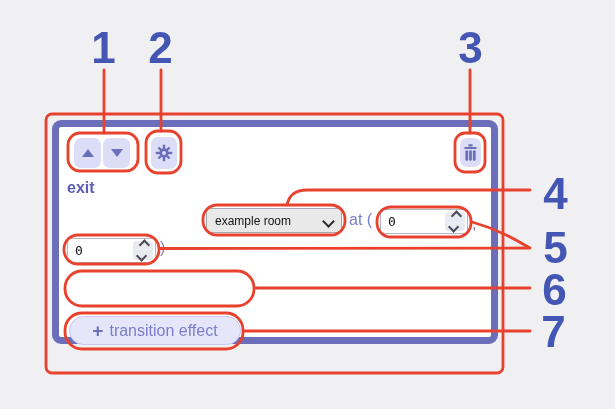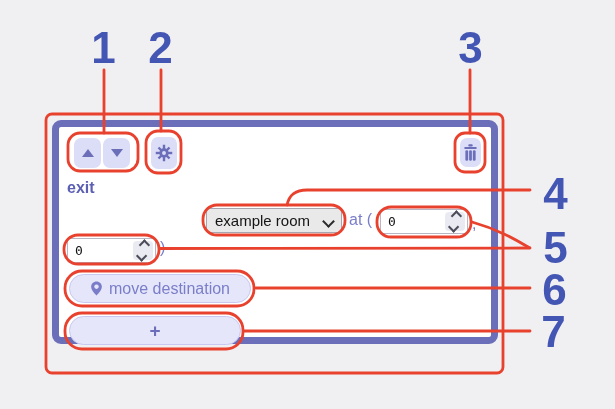--- a/index.html
+++ b/index.html
@@ -26,21 +26,21 @@
   .exit-title{position:absolute;left:8px;top:52px;font-size:16px;font-weight:bold;color:#5c60b4;}
 
   .lbl{position:absolute;font-size:16px;color:#7a7ec9;white-space:nowrap;}
   .lbl-prefix{left:7px;top:84px;}
   .lbl-at{left:290px;top:84px;text-align:right;}
   .lbl-comma{left:413px;top:88px;}
   .lbl-paren{left:101px;top:112px;}
 
   .room-select{position:absolute;left:147px;top:81px;width:136px;height:25px;
     -webkit-appearance:none;appearance:none;background:#e9e9ea;border:1px solid #a5a5b0;
-    border-radius:4px;font-family:"Liberation Sans",sans-serif;font-size:15px;color:#141414;
+    border-radius:4px;font-family:"Liberation Sans",sans-serif;font-size:12px;color:#141414;
     padding:0 22px 0 8px;}
   .select-chev{position:absolute;left:265px;top:90px;width:7px;height:7px;
     border:solid #2a2a2a;border-width:0 2px 2px 0;transform:rotate(45deg);pointer-events:none;}
 
   .numwrap{position:absolute;width:88px;height:25px;box-sizing:border-box;
     background:#fff;border:1px solid #b6b6c4;border-radius:3px;}
   .numwrap input{position:absolute;left:0;top:0;width:60px;height:100%;border:none;outline:none;
     background:transparent;font-family:"DejaVu Sans Mono",monospace;font-size:13px;color:#111;
     padding:0 0 0 7px;}
   .numwrap-x{left:321px;top:82px;}
@@ -131,30 +131,24 @@
     <div class="numwrap numwrap-y">
       <input type="text" value="0" style="">
       <div class="spin">
         <span class="chev up"></span>
         <span class="chev down"></span>
       </div>
     </div>
 
     <span class="lbl lbl-paren">)</span>
 
-    <button class="pill pill-movedest">
-      <svg width="13" height="15" viewBox="0 0 24 28">
-        <path fill-rule="evenodd" fill="#7a7ec9" d="M12 1 C6.2 1 2 5.4 2 10.8 c0 7.2 10 16.2 10 16.2 s10 -9 10 -16.2 C22 5.4 17.8 1 12 1 z
-             M12 6.4 a4.2 4.2 0 1 1 -0.01 0 z"></path>
-      </svg>
-      <span>move destination</span>
-    </button>
 
     <button class="pill pill-transition">
       <span class="plus-glyph">+</span>
+      <span>transition effect</span>
     </button>
   </div>
 
   <svg class="overlay" viewBox="0 0 615 409">
     <g fill="none" stroke="#e8422e" stroke-width="2.8" stroke-linecap="round">
       <rect x="46" y="114" width="457" height="259" rx="6"></rect>
       <rect x="68" y="133" width="70" height="38" rx="12"></rect>
       <rect x="146" y="131" width="35" height="42" rx="12"></rect>
       <rect x="455" y="133" width="30" height="39" rx="10"></rect>
       <rect x="203" y="205" width="142" height="30" rx="14"></rect>

